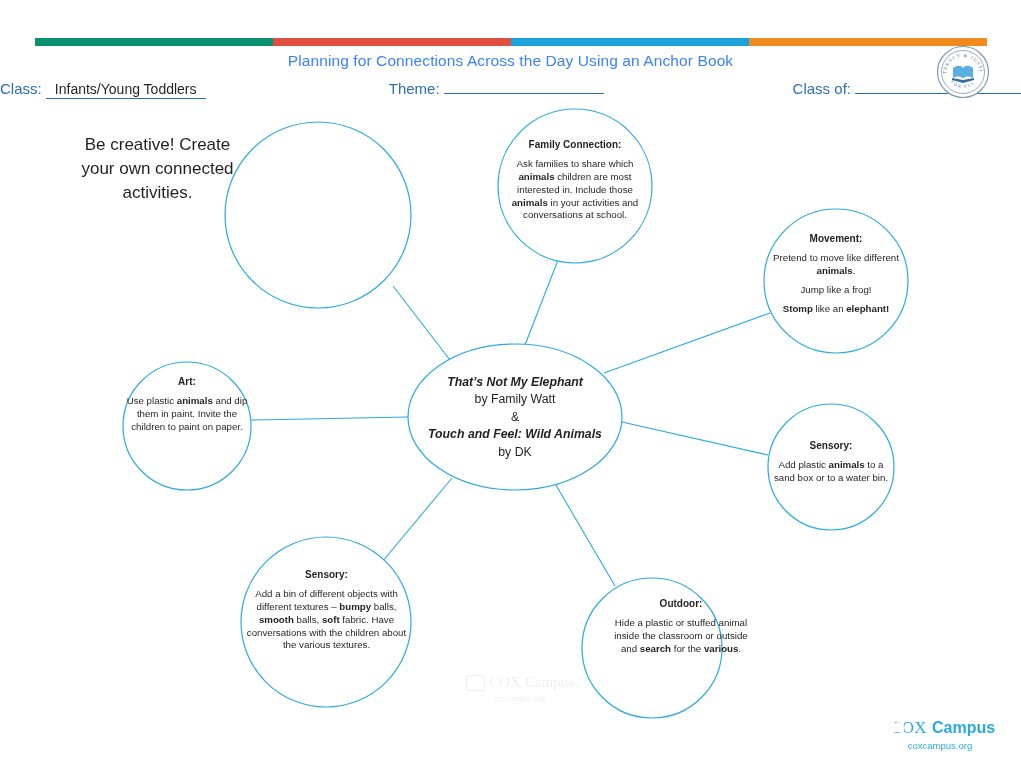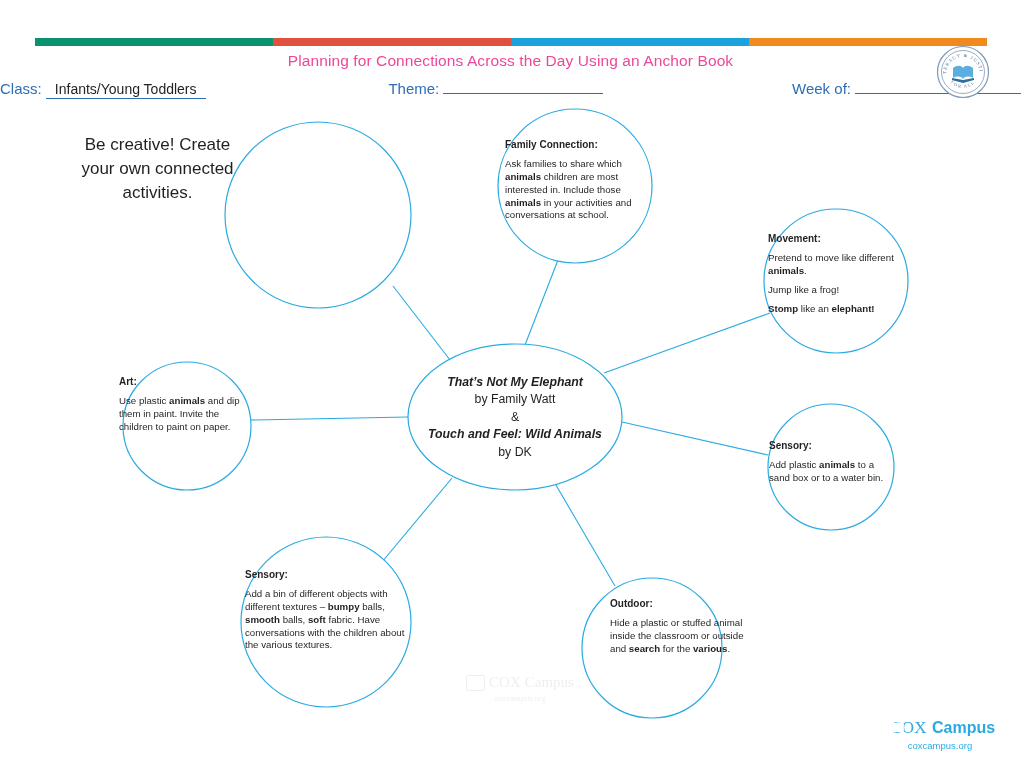--- a/index.html
+++ b/index.html
@@ -30,21 +30,21 @@
   .seg-red    { flex: 1; background: #e0503e; }
   .seg-blue   { flex: 1; background: #1ba2dd; }
   .seg-orange { flex: 1; background: #f08a1e; }
 
   #page-title {
     position: absolute;
     left: 0;
     right: 0;
     top: 52px;
     text-align: center;
-    color: #ec4899;
+    color: #3b82f6;
     font-size: 15.5px;
     letter-spacing: .1px;
   }
 
   #form-row {
     position: absolute;
     left: 0;
     right: 0;
     top: 80px;
     display: flex;
@@ -82,20 +82,21 @@
     position: absolute;
     left: 0;
     top: 0;
     width: 1021px;
     height: 783px;
   }
 
   
   .bubble-text {
     position: absolute;
+    text-align: center;
     font-size: 9.7px;
     line-height: 1.32;
     color: #231f20;
   }
   .bubble-title {
     font-weight: bold;
     font-size: 10px;
     margin-bottom: 7px;
   }
   .bubble-text p { margin: 0 0 6px 0; }
@@ -218,21 +219,21 @@
     <span class="lbl">Class:</span>
     <span class="val val-class">Infants/Young Toddlers</span>
   </div>
   <div class="gap-a"></div>
   <div class="field">
     <span class="lbl">Theme:</span>
     <span class="val val-theme"></span>
   </div>
   <div class="gap-b"></div>
   <div class="field">
-    <span class="lbl">Week of:</span>
+    <span class="lbl">Class of:</span>
     <span class="val val-week"></span>
   </div>
 </div>
 
 <svg id="seal" viewBox="0 0 54 54">
   <circle cx="27" cy="27" r="25.5" fill="#ffffff" stroke="#7f98b5" stroke-width="1.2"></circle>
   <circle cx="27" cy="27" r="21.5" fill="#ffffff" stroke="#7f98b5" stroke-width="0.8"></circle>
   <path id="sealTop" d="M 10 29 A 17 17 0 0 1 44 29" fill="none"></path>
   <path id="sealBot" d="M 12 28 A 15 15 0 0 0 42 28" fill="none"></path>
   <text font-size="4.6" fill="#51708f" font-family="'Liberation Serif',serif" letter-spacing="1.1">

